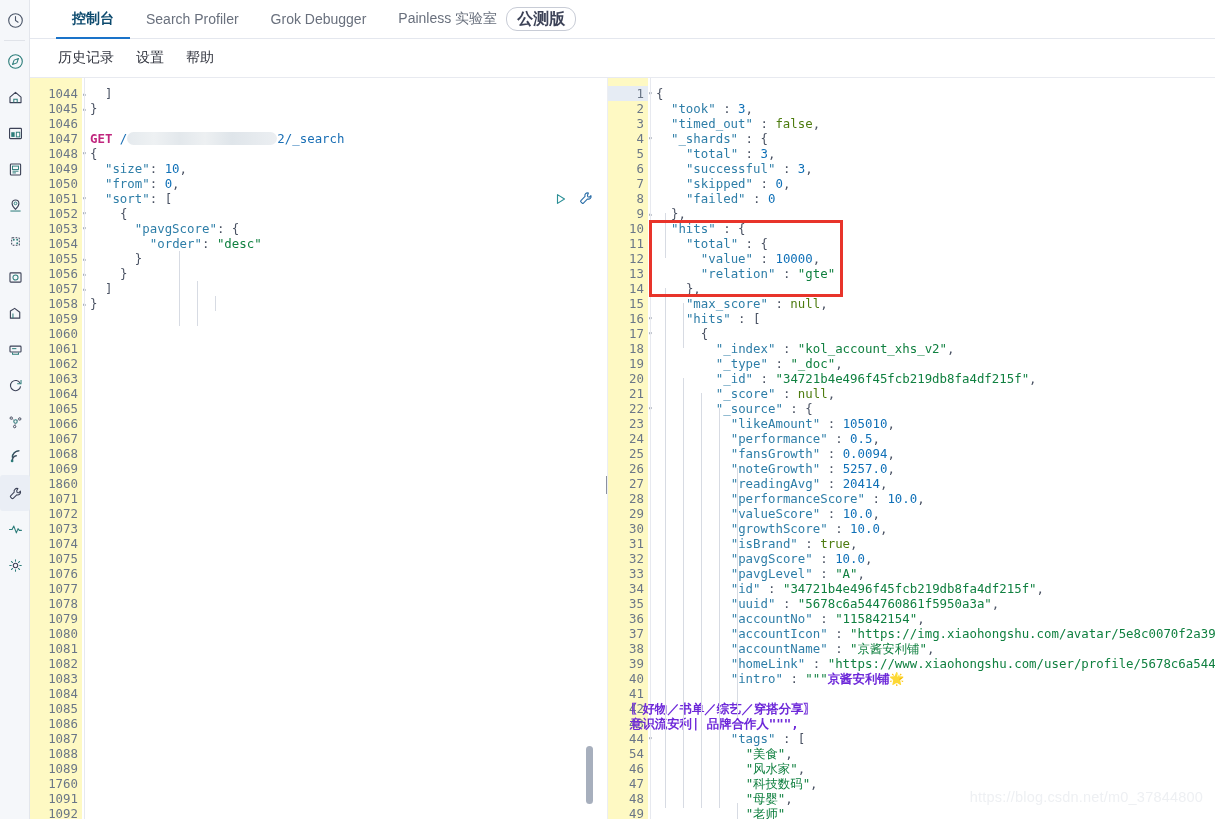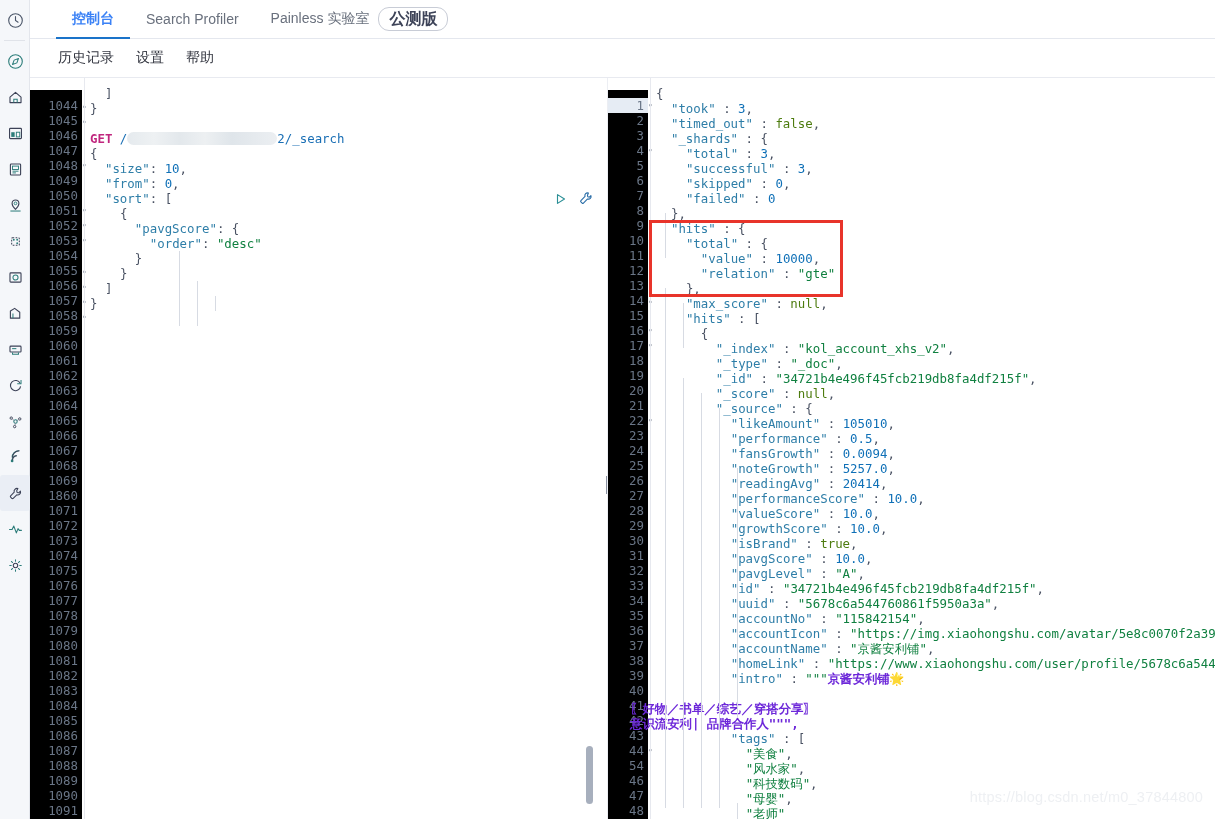--- a/index.html
+++ b/index.html
@@ -44,21 +44,21 @@
     background: #fff;
   }
   .tab {
     display: flex; align-items: center;
     padding: 0 16px;
     font-size: 14px;
     color: #69707d;
     position: relative;
     white-space: nowrap;
   }
-  .tab.active { color: #3b82f6; font-weight: bold; }
+  .tab.active { color: #0c4a6e; font-weight: bold; }
   .tab.active::after {
     content: ""; position: absolute; left: 0; right: 0; bottom: -1px;
     height: 2px; background: #1a73c9;
   }
   .badge {
     margin-left: 9px;
     border: 1px solid #c8ccd6;
     border-radius: 11px;
     padding: 2px 10px 3px;
     font-size: 16px;
@@ -84,27 +84,27 @@
     position: relative;
     overflow: hidden;
     font-family: "DejaVu Sans Mono", "Liberation Mono", monospace;
     font-size: 12.4px;
     line-height: 15px;
   }
   .pane-left { width: 578px; flex: 0 0 578px; background: #fff; border-right: 1px solid #eceef3;}
   .pane-right { flex: 1 1 auto; background: #fff; }
 
   .gutter {
-    position: absolute; top: 12px; left: 0; bottom: 0;
+    position: absolute; top: 0; left: 0; bottom: 0;
     width: 52px;
     text-align: right;
     color: #6a7687;
     user-select: none;
     padding-top: 8px;
-    background: #000000;
+    background: #fef9c3;
   }
   .pane-right .gutter { width: 40px; color:#6a7687; }
 
   .gutter .gline {
     height: 15px; line-height: 15px;
     padding-right: 4px;
     position: relative;
     white-space: nowrap;
   }
   .gutter .gline.hl { background: #e6ecf4; }
@@ -311,20 +311,23 @@
   </div>
 
   <div class="main">
 
     <div class="tabbar">
       <div class="tab active">
         <span>控制台</span>
       </div>
       <div class="tab">
         <span>Search Profiler</span>
+      </div>
+      <div class="tab">
+        <span>Grok Debugger</span>
       </div>
       <div class="tab">
         <span>Painless 实验室</span>
         <span class="badge">公测版</span>
       </div>
     </div>
 
     <div class="menubar">
       <div class="menuitem">历史记录</div>
       <div class="menuitem">设置</div>
@@ -374,21 +377,21 @@
             <div class="gline">1080</div>
             <div class="gline">1081</div>
             <div class="gline">1082</div>
             <div class="gline">1083</div>
             <div class="gline">1084</div>
             <div class="gline">1085</div>
             <div class="gline">1086</div>
             <div class="gline">1087</div>
             <div class="gline">1088</div>
             <div class="gline">1089</div>
-            <div class="gline">1090</div>
+            <div class="gline">1760</div>
             <div class="gline">1091</div>
             <div class="gline">1092</div>
           </div>
         <div class="gut-border"></div>
         <div class="code" id="req-code"><div class="cline"><span class="p"> </span><span class="p"> </span><span class="p">]</span></div><div class="cline"><span class="p">}</span></div><div class="cline">&nbsp;</div><div class="cline"><span class="m">GET</span><span class="p"> </span><span class="u">/</span><span class="mask"></span><span class="u">2/_search</span></div><div class="cline"><span class="p">{</span></div><div class="cline"><span class="p"> </span><span class="p"> </span><span class="k">"size"</span><span class="p">:</span><span class="p"> </span><span class="n">10</span><span class="p">,</span></div><div class="cline"><span class="p"> </span><span class="p"> </span><span class="k">"from"</span><span class="p">:</span><span class="p"> </span><span class="n">0</span><span class="p">,</span></div><div class="cline"><span class="p"> </span><span class="p"> </span><span class="k">"sort"</span><span class="p">:</span><span class="p"> </span><span class="p">[</span></div><div class="cline"><span class="p"> </span><span class="p"> </span><span class="p"> </span><span class="p"> </span><span class="p">{</span></div><div class="cline"><span class="p"> </span><span class="p"> </span><span class="p"> </span><span class="p"> </span><span class="p"> </span><span class="p"> </span><span class="k">"pavgScore"</span><span class="p">:</span><span class="p"> </span><span class="p">{</span></div><div class="cline"><span class="p"> </span><span class="p"> </span><span class="p"> </span><span class="p"> </span><span class="p"> </span><span class="p"> </span><span class="p"> </span><span class="p"> </span><span class="k">"order"</span><span class="p">:</span><span class="p"> </span><span class="s">"desc"</span></div><div class="cline"><span class="p"> </span><span class="p"> </span><span class="p"> </span><span class="p"> </span><span class="p"> </span><span class="p"> </span><span class="p">}</span></div><div class="cline"><span class="p"> </span><span class="p"> </span><span class="p"> </span><span class="p"> </span><span class="p">}</span></div><div class="cline"><span class="p"> </span><span class="p"> </span><span class="p">]</span></div><div class="cline"><span class="p">}</span></div><div class="cline">&nbsp;</div><div class="cline">&nbsp;</div><div class="cline">&nbsp;</div><div class="cline">&nbsp;</div><div class="cline">&nbsp;</div><div class="cline">&nbsp;</div><div class="cline">&nbsp;</div><div class="cline">&nbsp;</div><div class="cline">&nbsp;</div><div class="cline">&nbsp;</div><div class="cline">&nbsp;</div><div class="cline">&nbsp;</div><div class="cline">&nbsp;</div><div class="cline">&nbsp;</div><div class="cline">&nbsp;</div><div class="cline">&nbsp;</div><div class="cline">&nbsp;</div><div class="cline">&nbsp;</div><div class="cline">&nbsp;</div><div class="cline">&nbsp;</div><div class="cline">&nbsp;</div><div class="cline">&nbsp;</div><div class="cline">&nbsp;</div><div class="cline">&nbsp;</div><div class="cline">&nbsp;</div><div class="cline">&nbsp;</div><div class="cline">&nbsp;</div><div class="cline">&nbsp;</div><div class="cline">&nbsp;</div><div class="cline">&nbsp;</div><div class="cline">&nbsp;</div><div class="cline">&nbsp;</div><div class="cline">&nbsp;</div><div class="cline">&nbsp;</div></div>
 
         <div class="ig" style="left:149px; top:173px; height:75px;"></div>
         <div class="ig" style="left:167px; top:203px; height:45px;"></div>
         <div class="ig" style="left:185px; top:218px; height:15px;"></div>
 

